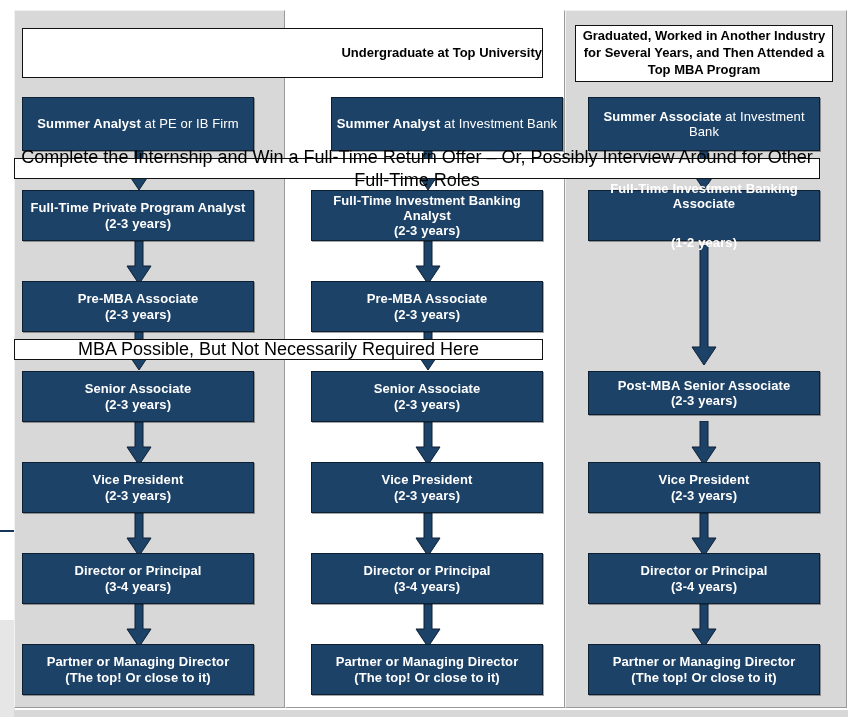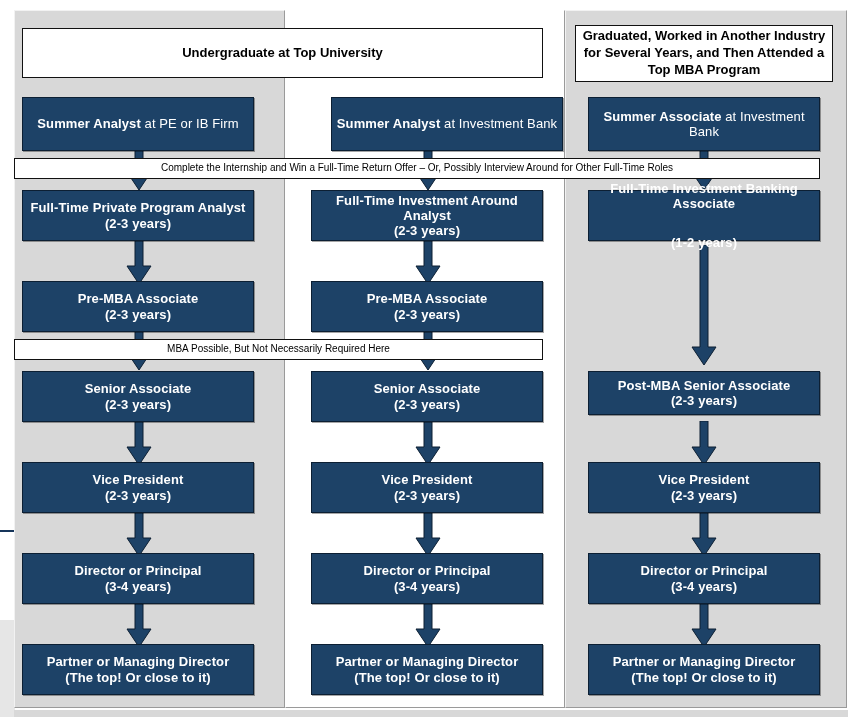--- a/index.html
+++ b/index.html
@@ -39,21 +39,21 @@
   .node .t1{font-weight:bold;letter-spacing:.1px;}
   .node .t1 .reg{font-weight:normal;}
   .node .t2{font-weight:bold;letter-spacing:.1px;}
 
   
   .banner{
     position:absolute;box-sizing:border-box;
     background:#ffffff;border:1px solid #111111;
     color:#000000;
     display:flex;align-items:center;justify-content:center;
-    text-align:center;font-size:10px;line-height:1.25;
+    text-align:center;font-size:18px;line-height:1.25;
     z-index:9;
   }
   .banner.bold{font-weight:bold;font-size:13px;line-height:1.3;}
 
   
   .arrow{position:absolute;z-index:3;}
   .arrow svg{display:block;}
   .arrow.behind{z-index:2;}
 </style>
 </head>
@@ -152,21 +152,21 @@
     <svg width="28" height="46" viewBox="0 0 28 46">
         <path d="M10,0 L18,0 L18,26 L26,26 L14,44 L2,26 L10,26 Z" fill="#1d4267" stroke="#0c1f33" stroke-width="1"></path>
       </svg>
   </div>
   <div class="arrow" style="left:690px;top:603px;">
     <svg width="28" height="46" viewBox="0 0 28 46">
         <path d="M10,0 L18,0 L18,26 L26,26 L14,44 L2,26 L10,26 Z" fill="#1d4267" stroke="#0c1f33" stroke-width="1"></path>
       </svg>
   </div>
 
-  <div class="banner bold" style="left:22px;top:28px;width:521px;height:50px;">
+  <div class="banner bold" style="left:22px;top:28px;width:521px;height:50px;justify-content:flex-end;">
     <span>Undergraduate at Top University</span>
   </div>
 
   <div class="banner bold" style="left:575px;top:25px;width:258px;height:57px;padding:0 6px;">
     <span>Graduated, Worked in Another Industry for Several Years, and Then Attended a Top MBA Program</span>
   </div>
 
   <div class="node" style="left:22px;top:97px;width:232px;height:54px;">
     <div class="t1"><span>Summer Analyst</span><span class="reg"> at PE or IB Firm</span></div>
   </div>
@@ -199,21 +199,21 @@
   <div class="node" style="left:22px;top:644px;width:232px;height:51px;">
     <div class="t1">Partner or Managing Director</div>
     <div class="t2">(The top! Or close to it)</div>
   </div>
 
   <div class="node" style="left:311px;top:97px;width:232px;height:54px;margin-left:20px;">
     <div class="t1"><span>Summer Analyst</span><span class="reg"> at Investment Bank</span></div>
   </div>
 
   <div class="node" style="left:311px;top:190px;width:232px;height:51px;">
-    <div class="t1">Full-Time Investment Around Analyst</div>
+    <div class="t1">Full-Time Investment Banking Analyst</div>
     <div class="t2">(2-3 years)</div>
   </div>
 
   <div class="node" style="left:311px;top:281px;width:232px;height:51px;">
     <div class="t1">Pre-MBA Associate</div>
     <div class="t2">(2-3 years)</div>
   </div>
 
   <div class="node" style="left:311px;top:371px;width:232px;height:51px;">
     <div class="t1">Senior Associate</div>

